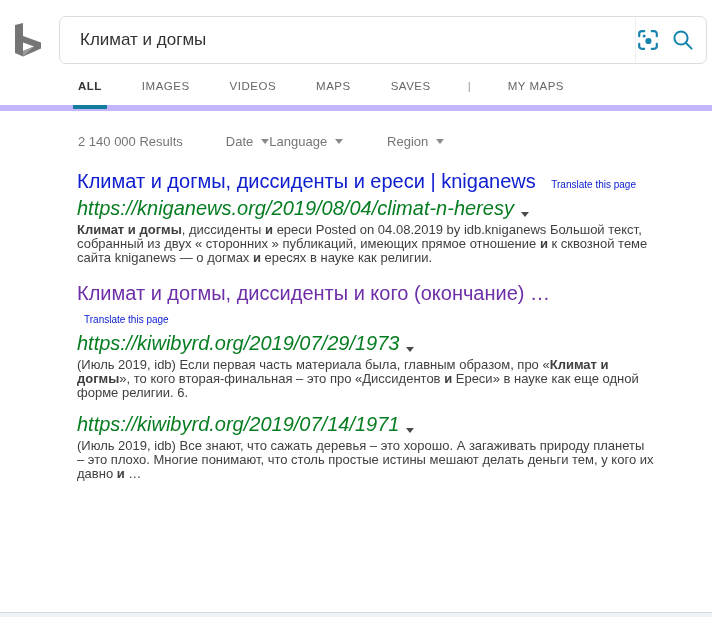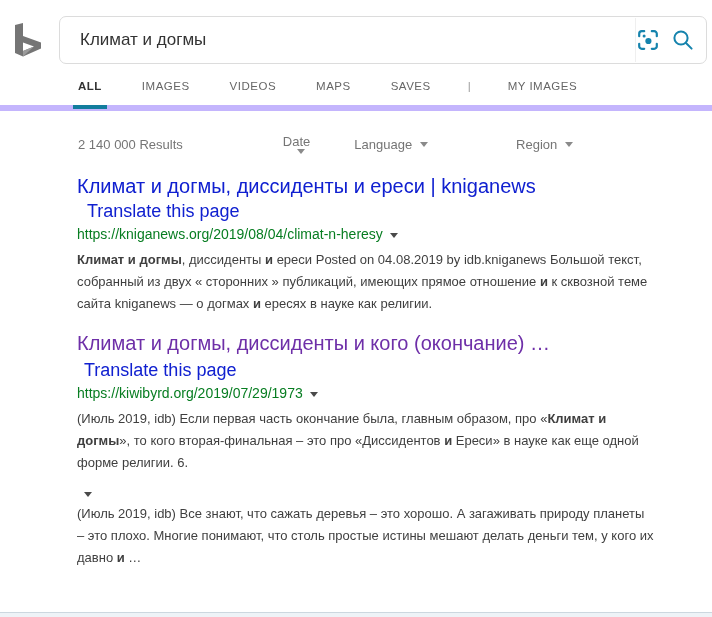--- a/index.html
+++ b/index.html
@@ -32,48 +32,48 @@
     padding:0 5px; cursor:pointer; white-space:nowrap;
   }
   .tab.active { color:#333; font-weight:bold; }
   .tab.active::after {
     content:""; position:absolute; left:0; right:0; bottom:-17px; height:4px;
     background:#127d9d;
   }
   .tab-divider { color:#999; cursor:default; padding:0 2px; font-size:11.5px; }
 
   
-  .filters { display:flex; align-items:center; margin:23px 0 0 78px; font-size:13px; color:#757575;gap:44px; }
+  .filters { display:flex; align-items:center; margin:23px 0 0 78px; font-size:13px; color:#757575; }
   .results-count { color:#757575; }
   .filter-dd { display:inline-flex; align-items:center; cursor:pointer; }
-  .filter-dd.date { margin-left:56px;flex-direction:column; }
+  .filter-dd.date { margin-left:43px; }
   .filter-dd.language { }
   .filter-dd.region { margin-left:44px; }
   .caret-down {
     width:0; height:0; margin-left:8px;
     border-left:4px solid transparent; border-right:4px solid transparent;
     border-top:5px solid #8a8a8a;
   }
 
   
   .results { margin:20px 0 0 77px; }
   .result { margin-bottom:16px; max-width:578px; }
   .title-row { font-size:20px; line-height:24px; margin-bottom:3px; }
   .result-title { color:#1020d0; text-decoration:none; cursor:pointer;margin-top:20px; }
   .result-title[data-visited="true"] { color:#6e2fa8; }
-  .translate-link { font-size:18px; color:#1020d0; text-decoration:none; margin-left:10px; cursor:pointer; white-space:nowrap; }
+  .translate-link { font-size:10px; color:#1020d0; text-decoration:none; margin-left:10px; cursor:pointer; white-space:nowrap; }
   .translate-link.on-new-line { display:block; margin:3px 0 0 7px; }
-  .url-row { display:flex; align-items:center; font-size:14px; line-height:17px; margin-bottom:6px; margin-top:2px; }
+  .url-row { display:flex; align-items:flex-end; font-size:20px; line-height:17px; margin-bottom:6px; margin-top:2px;font-style:italic; }
   .result-url { color:#077d21; }
   .url-caret {
     width:0; height:0; margin-left:7px; margin-top:2px; cursor:pointer;
     border-left:4px solid transparent; border-right:4px solid transparent;
     border-top:5px solid #4a4a4a;
   }
-  .snippet { font-size:13px; line-height:22px; color:#3f3f3f; width:578px; }
+  .snippet { font-size:13px; line-height:14px; color:#3f3f3f; width:578px; }
   .snippet b { font-weight:bold; color:#3f3f3f; }
 
   
   .bottom-strip {
     position:absolute; left:0; right:0; bottom:0; height:5px;
     background:#eef3f7; border-top:1px solid #ccd7df;
   }
 </style>
 </head>
 <body>
@@ -115,21 +115,21 @@
   </div>
 
   <div class="tabs-bar">
     <div class="tabs">
       <span class="tab active">ALL</span>
       <span class="tab">IMAGES</span>
       <span class="tab">VIDEOS</span>
       <span class="tab">MAPS</span>
       <span class="tab">SAVES</span>
       <span class="tab-divider">|</span>
-      <span class="tab">MY IMAGES</span>
+      <span class="tab">MY MAPS</span>
     </div>
   </div>
 
   <div class="filters">
     <span class="results-count">2 140 000 Results</span>
     <span class="filter-dd date">
       <span>Date</span>
       <span class="caret-down"></span>
     </span>
     <span class="filter-dd language">
@@ -158,25 +158,26 @@
 
     <div class="result">
       <div class="title-row">
         <a class="result-title" data-visited="true">Климат и догмы, диссиденты и кого (окончание) …</a>
         <a class="translate-link on-new-line">Translate this page</a>
       </div>
       <div class="url-row">
         <span class="result-url">https://kiwibyrd.org/2019/07/29/1973</span>
         <span class="url-caret"></span>
       </div>
-      <div class="snippet"><span>(Июль 2019, idb) Если первая часть окончание была, главным образом, про «</span><b>Климат и догмы</b><span>», то кого вторая-финальная – это про «Диссидентов </span><b>и</b><span> Ереси» в науке как еще одной форме религии. 6.</span></div>
+      <div class="snippet"><span>(Июль 2019, idb) Если первая часть материала была, главным образом, про «</span><b>Климат и догмы</b><span>», то кого вторая-финальная – это про «Диссидентов </span><b>и</b><span> Ереси» в науке как еще одной форме религии. 6.</span></div>
     </div>
 
     <div class="result">
       <div class="url-row">
+        <span class="result-url">https://kiwibyrd.org/2019/07/14/1971</span>
         <span class="url-caret"></span>
       </div>
       <div class="snippet"><span>(Июль 2019, idb) Все знают, что сажать деревья – это хорошо. А загаживать природу планеты – это плохо. Многие понимают, что столь простые истины мешают делать деньги тем, у кого их давно </span><b>и</b><span> …</span></div>
     </div>
 
   </div>
 
   <div class="bottom-strip"></div>
 </div>
 

